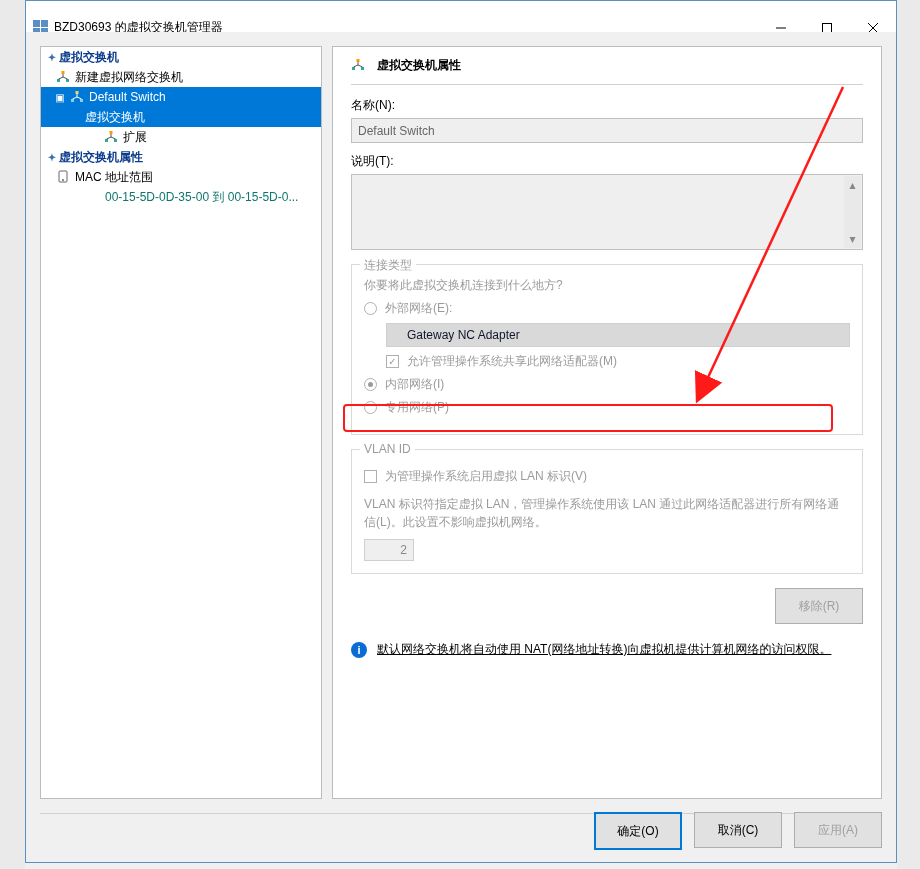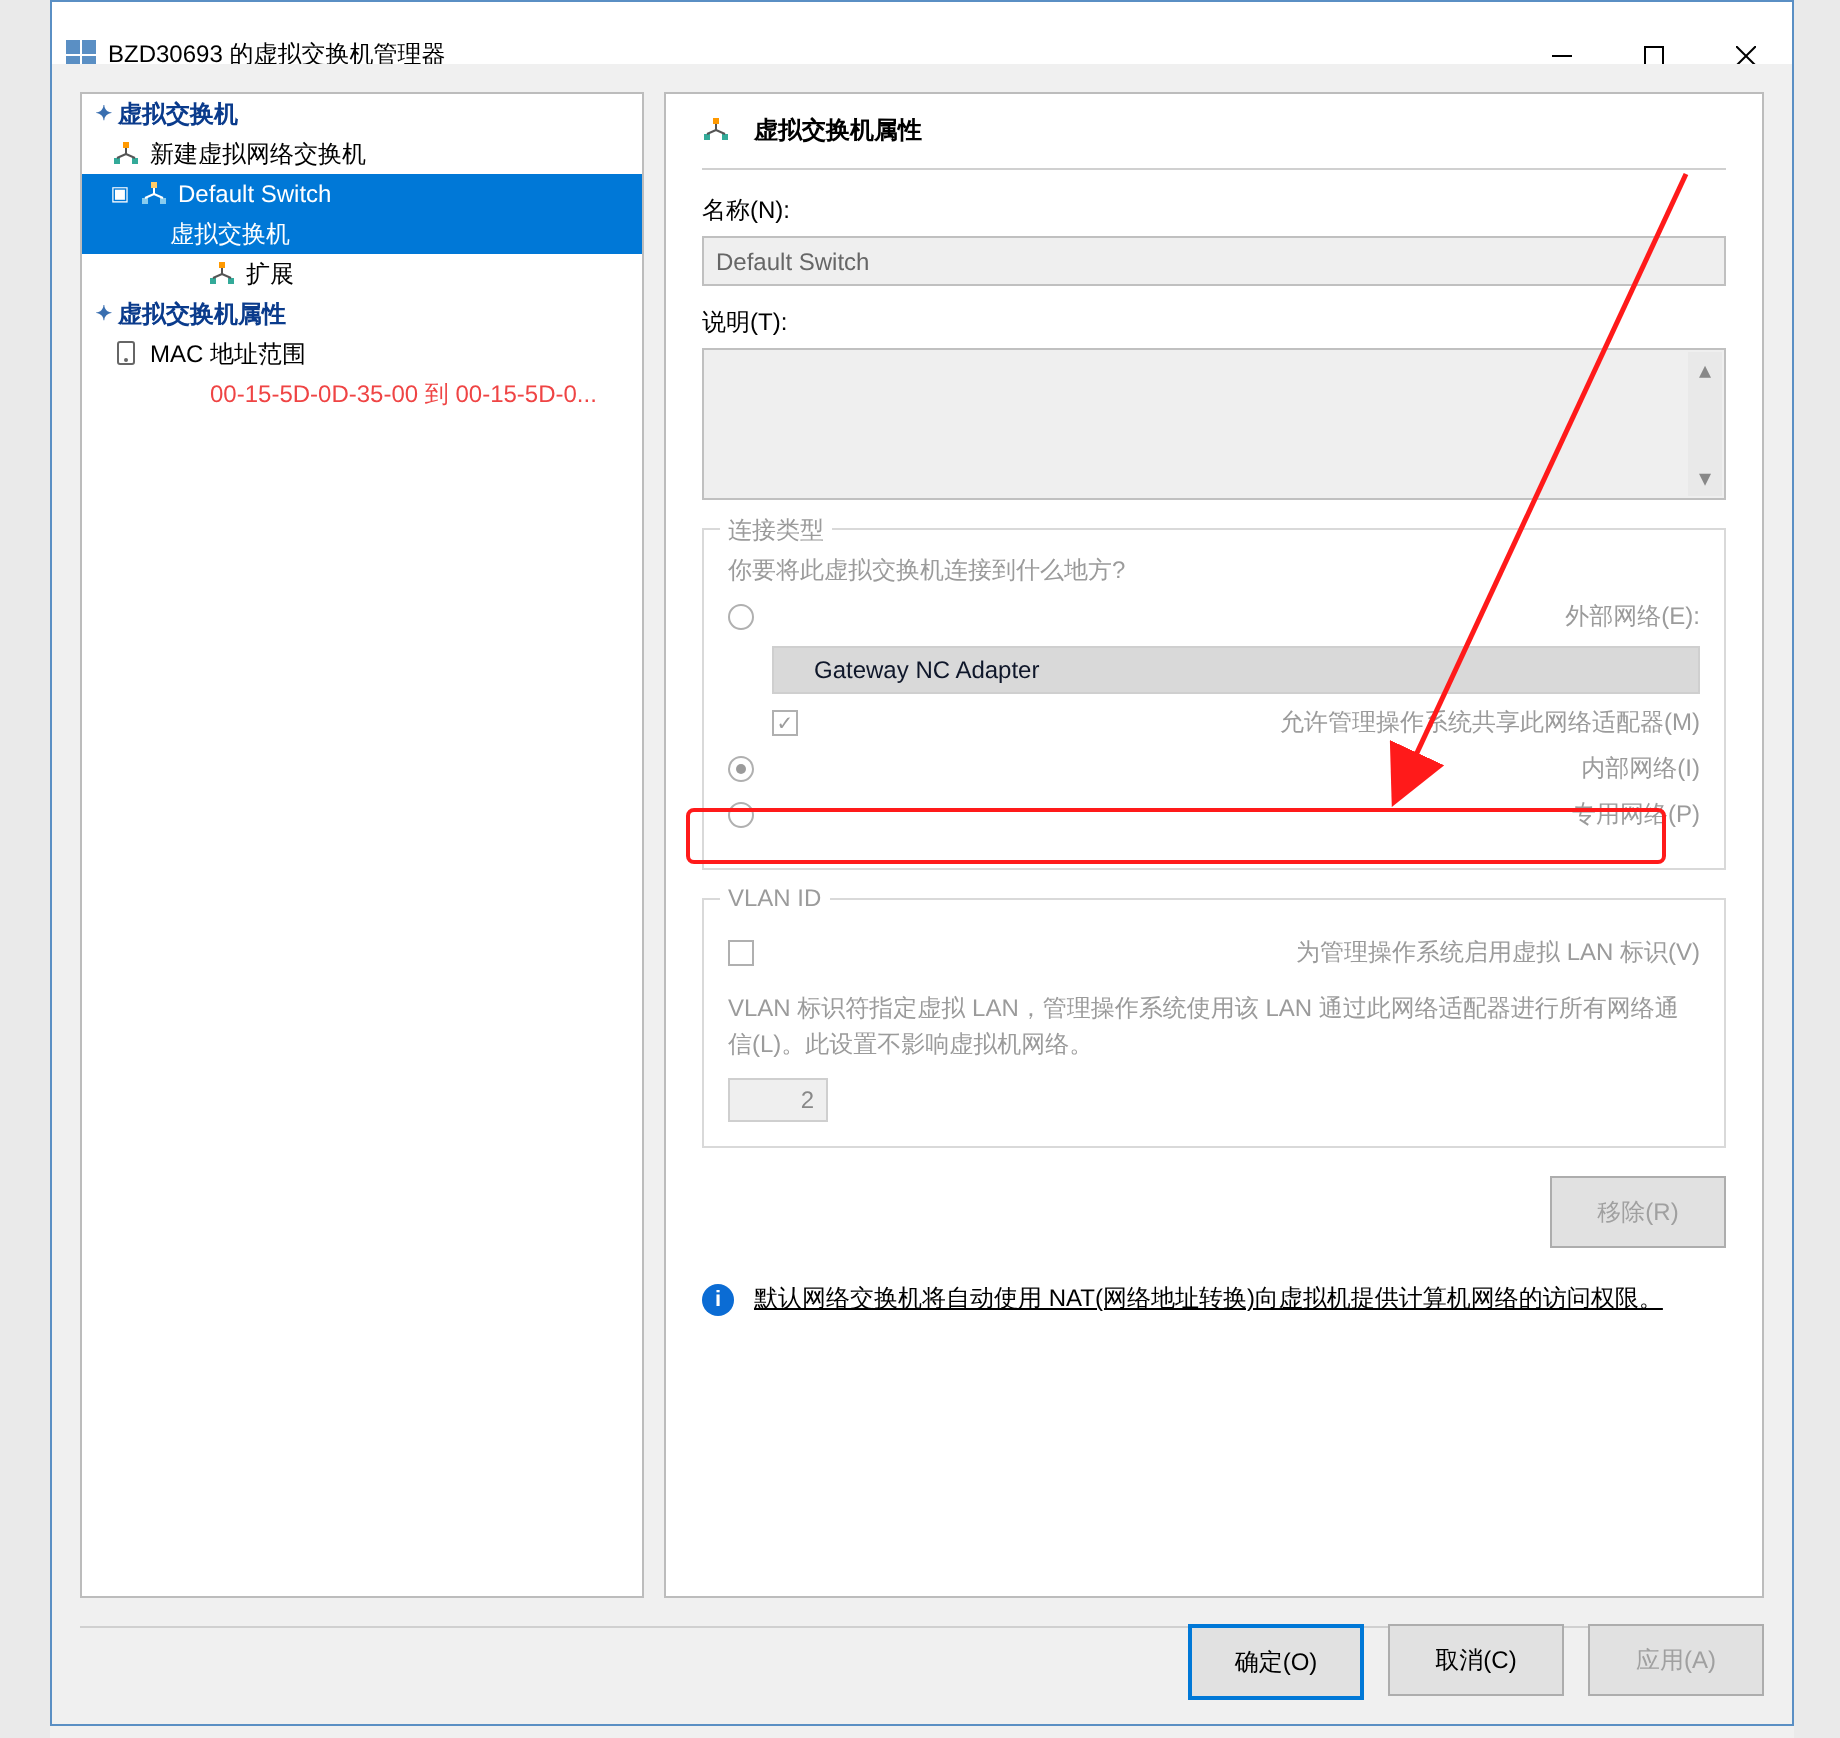--- a/index.html
+++ b/index.html
@@ -30,42 +30,42 @@
 .tree-row.selected { background:#0078d7; color:#fff; }
 .tree-row .toggle { width:14px; text-align:center; color:#3a6fb0; font-size:10px; }
 .tree-row.selected .toggle { color:#fff; }
 .tree-row .ti { width:16px; height:16px; margin:0 4px 0 2px; display:inline-flex; align-items:center; justify-content:center; }
 .ti-net { position:relative; }
 .ti-net svg { width:14px; height:14px; }
 .ti-mac svg { width:12px; height:14px; }
 .tr-indent1 { padding-left: 12px; }
 .tr-indent2 { padding-left: 44px; }
 .tr-indent3 { padding-left: 60px; }
-.tree-sub   { color:#ef4444; padding-left: 64px; height:20px; display:flex; align-items:center; }
+.tree-sub   { color:#0f766e; padding-left: 64px; height:20px; display:flex; align-items:center; }
 
 .prop-pane {
   flex:1; background:#fff; border:1px solid #bcbcbc; padding:10px 18px 10px 18px; position:relative; overflow:hidden;
 }
 .prop-header { display:flex; align-items:center; border-bottom:1px solid #d0d0d0; padding-bottom:10px; margin-bottom:12px; }
 .prop-header .hi { width:16px; height:16px; margin-right:10px; }
 .prop-header .ht { font-weight:bold; }
 
 .field-label { margin: 4px 0 4px 0; }
 .txt-input {
   width:100%; height:25px; border:1px solid #c0c0c0; padding:0 6px; background:#efefef; color:#666;
 }
 .txt-input[disabled] { background:#efefef; color:#666; }
 .txt-area-wrap { position:relative; width:100%; height:76px; border:1px solid #c0c0c0; background:#efefef; }
 .txt-area-wrap .sb { position:absolute; right:1px; top:1px; bottom:1px; width:17px; background:#e9e9e9; display:flex; flex-direction:column; justify-content:space-between; align-items:center; padding:2px 0; color:#888; font-size:9px; }
 
 .group {
   border:1px solid #d9d9d9; margin-top:14px; padding:12px 12px 12px 12px; position:relative; color:#9b9b9b;
 }
 .group .legend { position:absolute; top:-8px; left:8px; background:#fff; padding:0 4px; font-size:12px; }
-.group .row { display:flex; align-items:center; margin:6px 0;justify-content:space-between; }
+.group .row { display:flex; align-items:center; margin:6px 0; }
 .radio { width:13px; height:13px; border:1px solid #b0b0b0; border-radius:50%; margin-right:8px; display:inline-flex; align-items:center; justify-content:center; background:#fff; }
 .radio.checked::after { content:""; width:5px; height:5px; border-radius:50%; background:#9b9b9b; }
 .chk { width:13px; height:13px; border:1px solid #b0b0b0; margin-right:8px; display:inline-flex; align-items:center; justify-content:center; background:#fff; font-size:10px; color:#9b9b9b; }
 .select-disabled {
   margin-left:22px; width: calc(100% - 22px); height:24px; background:#d9d9d9; color:#0f172a;
   display:flex; align-items:center; padding:0 20px; border:1px solid #cfcfcf;
 }
 .vlan-num {
   width:50px; height:22px; border:1px solid #cfcfcf; background:#efefef; text-align:right; padding:0 6px; color:#888; margin-top:8px;
 }

